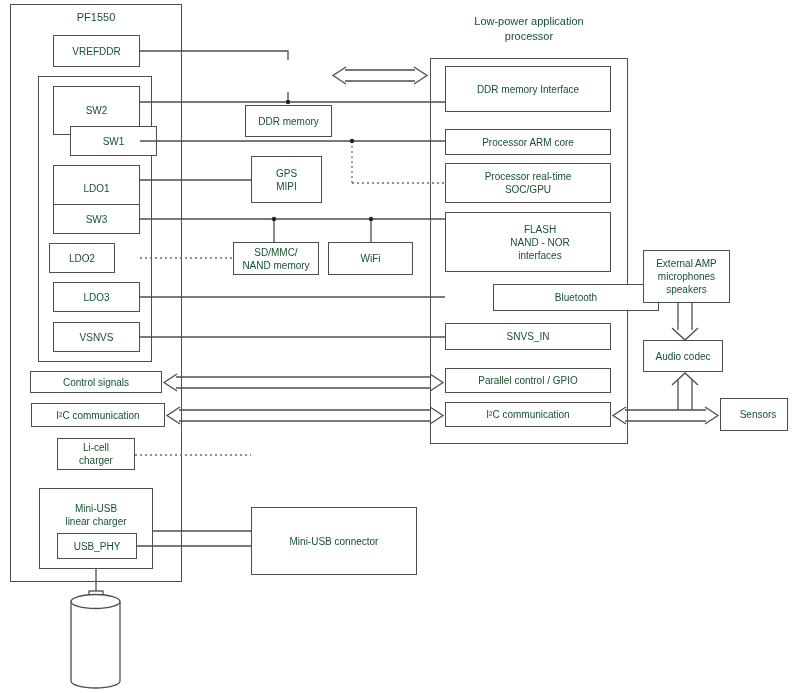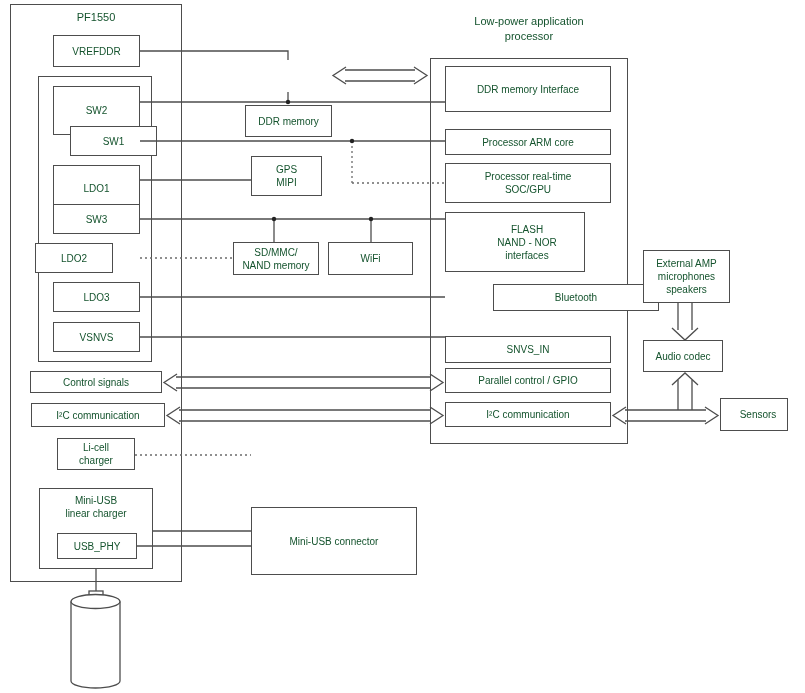--- a/index.html
+++ b/index.html
@@ -31,21 +31,21 @@
   }
   .label {
     position: absolute;
     text-align: center;
     font-size: 11px;
     line-height: 1.35;
     white-space: pre-line;
   }
   .top-label-box {
     align-items: flex-start;
-    padding-top: 5px;
+    padding-top: 13px;
   }
   svg.wires {
     position: absolute;
     left: 0; top: 0;
     pointer-events: none;
   }
 </style>
 </head>
 <body>
 
@@ -55,54 +55,54 @@
   <div class="label" style="left:10px; top:10px; width:172px;">PF1550</div>
 
   <div class="box" style="left:53px; top:35px; width:87px; height:32px;">VREFDDR</div>
 
   <div class="frame" style="left:38px; top:76px; width:114px; height:286px;"></div>
 
   <div class="box" style="left:53px; top:86px;  width:87px; height:49px;">SW2</div>
   <div class="box" style="left:53px; top:126px; width:87px; height:30px;margin-left:17px;">SW1</div>
   <div class="box" style="left:53px; top:165px; width:87px; height:46px;">LDO1</div>
   <div class="box" style="left:53px; top:204px; width:87px; height:30px;">SW3</div>
-  <div class="box" style="left:35px; top:243px; width:78px; height:30px;">LDO2</div>
+  <div class="box" style="left:49px; top:243px; width:66px; height:30px;">LDO2</div>
   <div class="box" style="left:53px; top:282px; width:87px; height:30px;">LDO3</div>
   <div class="box" style="left:53px; top:322px; width:87px; height:30px;">VSNVS</div>
 
   <div class="box" style="left:30px; top:371px; width:132px; height:22px;">Control signals</div>
   <div class="box" style="left:31px; top:403px; width:134px; height:24px;">I²C communication</div>
   <div class="box" style="left:57px; top:438px; width:78px; height:32px;">Li-cell
 charger</div>
 
   <div class="box top-label-box" style="left:39px; top:488px; width:114px; height:81px;">Mini-USB
 linear charger</div>
   <div class="box" style="left:57px; top:533px; width:80px; height:26px;">USB_PHY</div>
 
   <div class="box" style="left:245px; top:60px;  width:87px; height:32px;margin-top:45px;">DDR memory</div>
-  <div class="box" style="left:251px; top:156px; width:71px; height:40px;text-align:center;">GPS
+  <div class="box" style="left:251px; top:156px; width:71px; height:47px;text-align:center;">GPS
 MIPI</div>
   <div class="box" style="left:233px; top:242px; width:86px; height:33px;">SD/MMC/
 NAND memory</div>
   <div class="box" style="left:328px; top:242px; width:85px; height:33px;">WiFi</div>
   <div class="box" style="left:251px; top:507px; width:166px; height:68px;">Mini-USB connector</div>
 
   <div class="label" style="left:430px; top:14px; width:198px;">Low-power application
 processor</div>
   <div class="frame" style="left:430px; top:58px; width:198px; height:386px;"></div>
 
   <div class="box" style="left:445px; top:66px;  width:166px; height:46px;">DDR memory Interface</div>
   <div class="box" style="left:445px; top:129px; width:166px; height:26px;">Processor ARM core</div>
   <div class="box" style="left:445px; top:163px; width:166px; height:40px;">Processor real-time
 SOC/GPU</div>
-  <div class="box" style="left:445px; top:212px; width:140px; height:60px;padding-left:24px;">FLASH
+  <div class="box" style="left:445px; top:212px; width:166px; height:60px;padding-left:24px;">FLASH
 NAND - NOR
 interfaces</div>
   <div class="box" style="left:445px; top:284px; width:166px; height:27px;margin-left:48px;">Bluetooth</div>
-  <div class="box" style="left:445px; top:323px; width:166px; height:27px;margin-top:13px;">SNVS_IN</div>
+  <div class="box" style="left:445px; top:323px; width:166px; height:27px;">SNVS_IN</div>
   <div class="box" style="left:445px; top:368px; width:166px; height:25px;">Parallel control / GPIO</div>
   <div class="box" style="left:445px; top:402px; width:166px; height:25px;">I²C communication</div>
 
   <div class="box" style="left:643px; top:250px; width:87px; height:53px;">External AMP
 microphones
 speakers</div>
   <div class="box" style="left:643px; top:340px; width:80px; height:32px;">Audio codec</div>
   <div class="box" style="left:720px; top:398px; width:68px; height:33px;padding-left:8px;">Sensors</div>
 
   <svg class="wires" width="805" height="693" viewBox="0 0 805 693">

